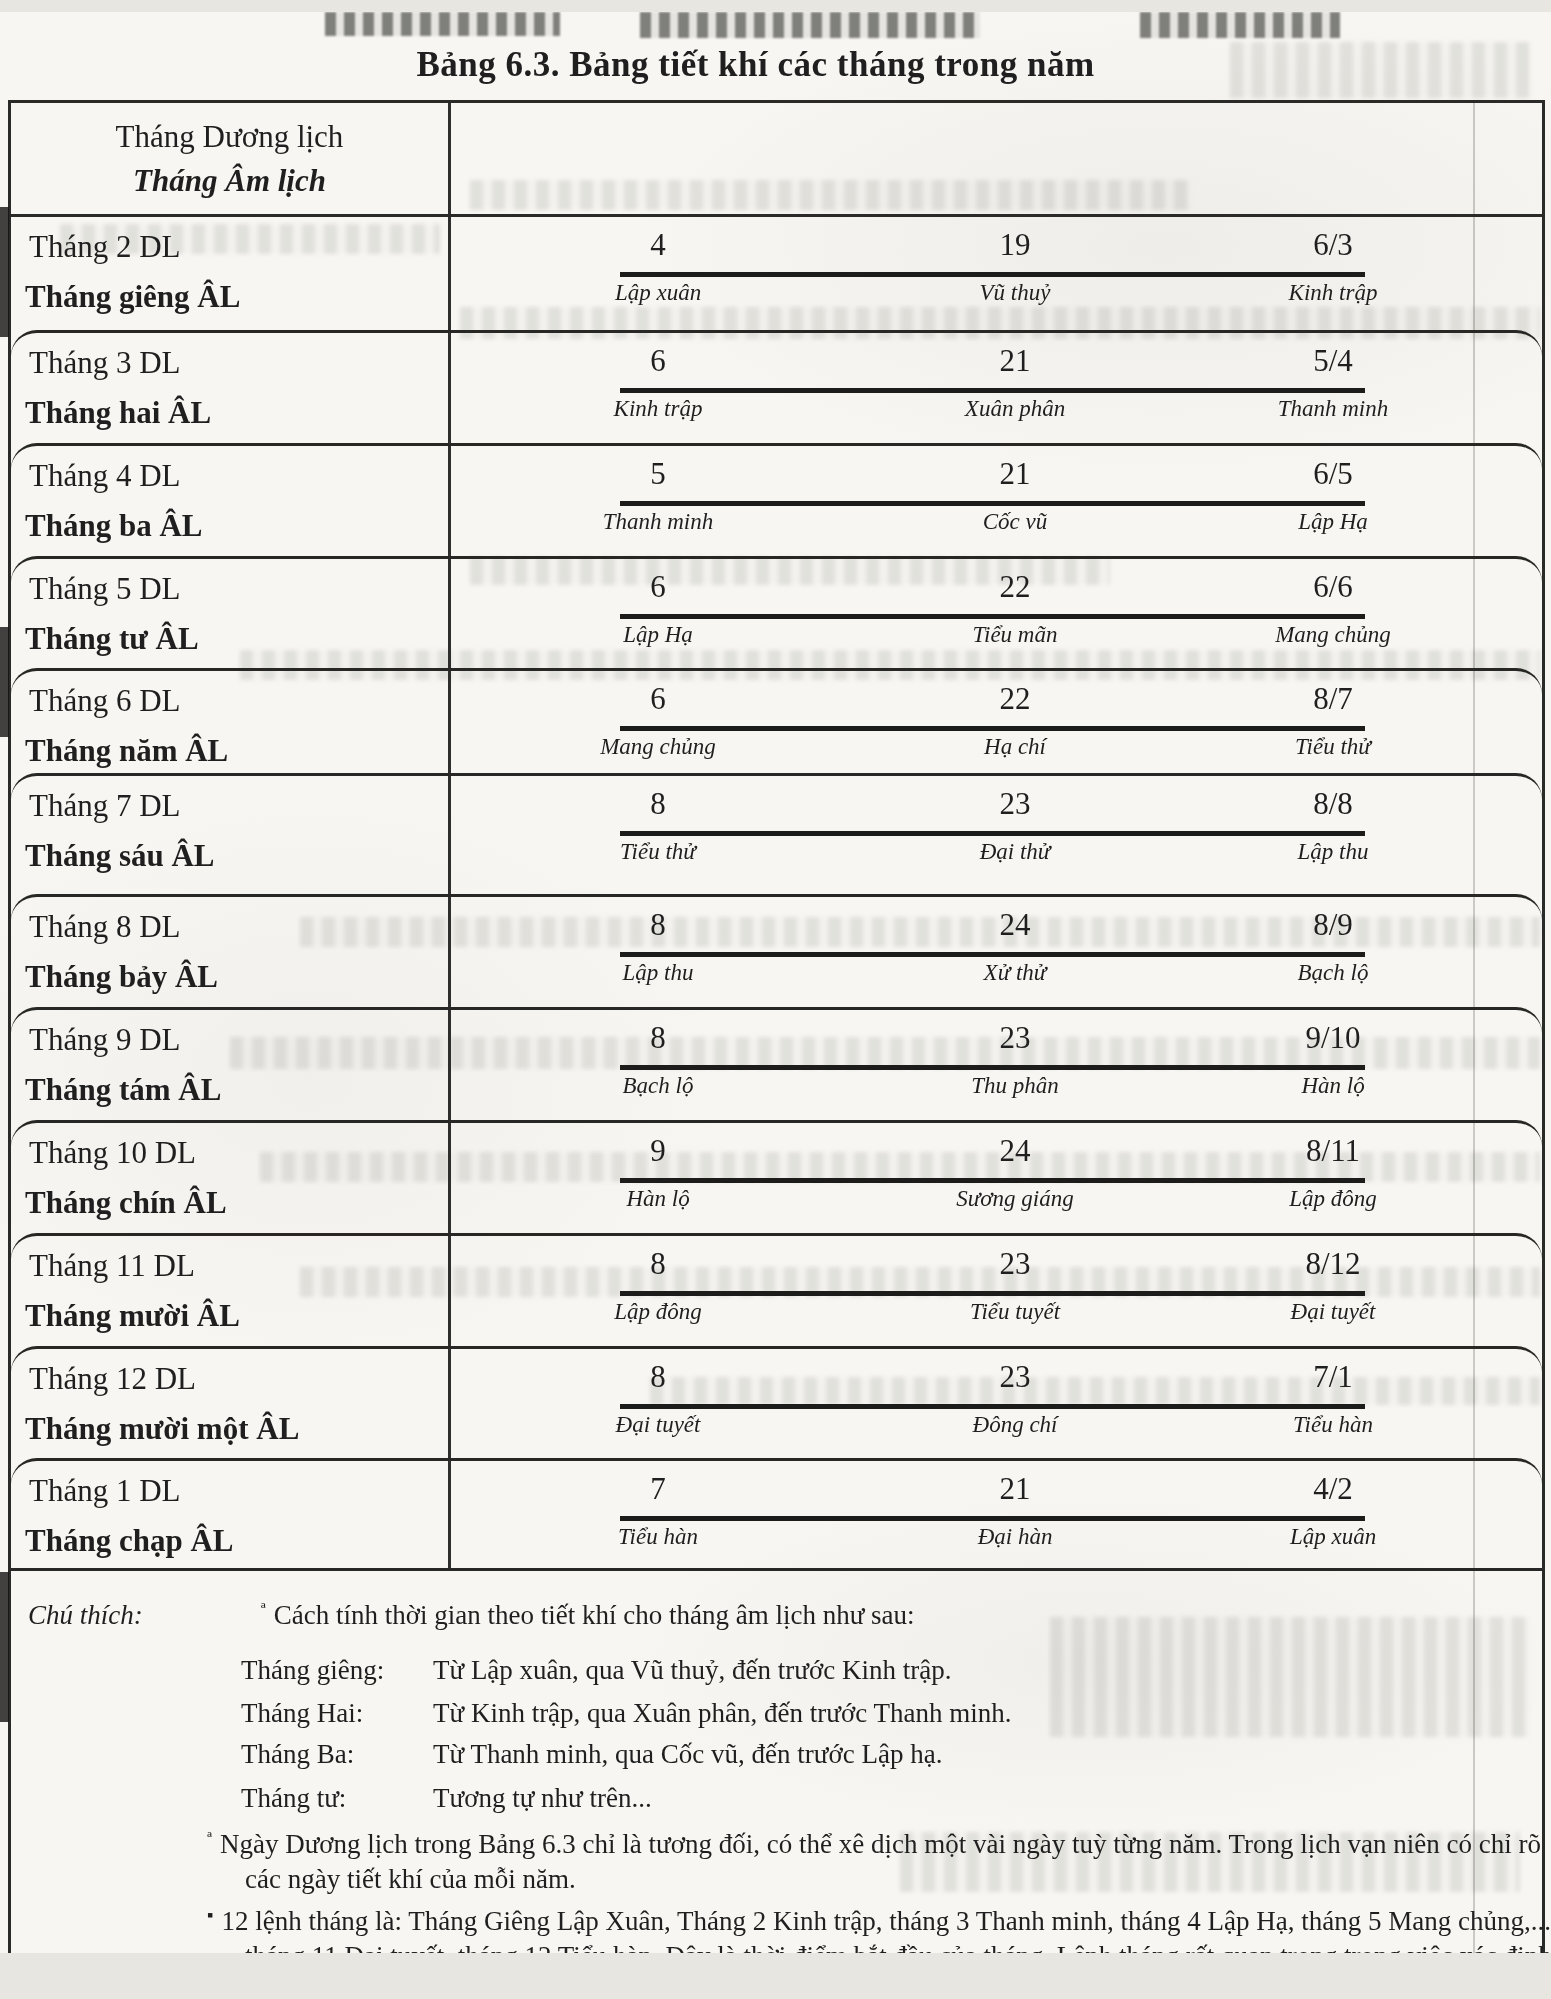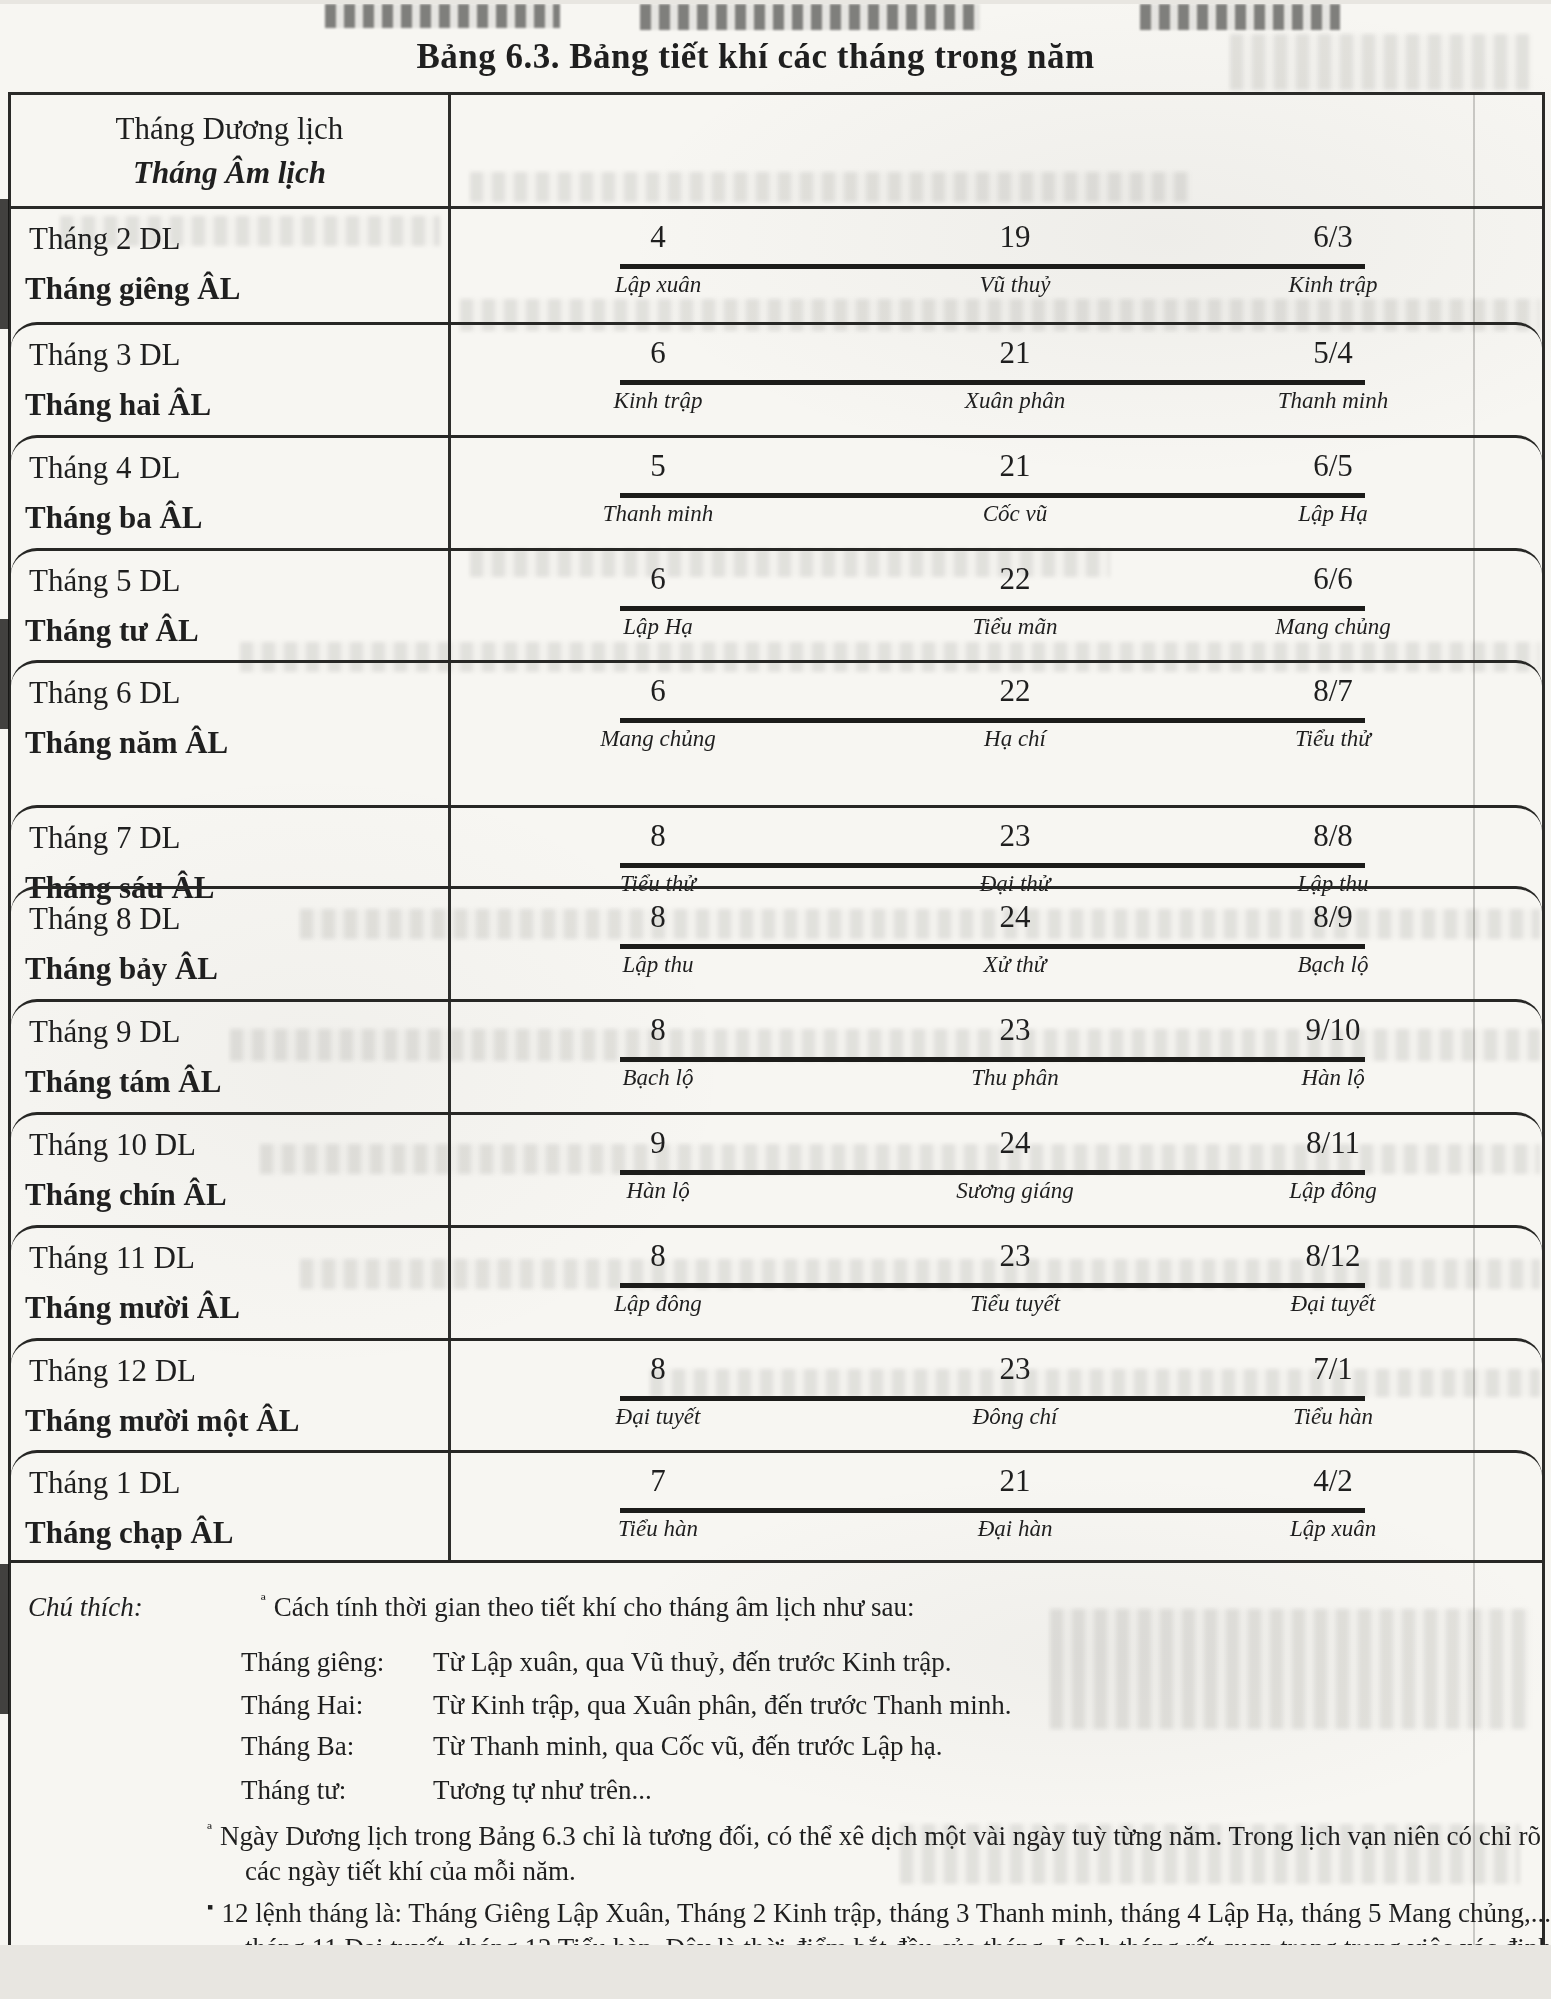--- a/index.html
+++ b/index.html
@@ -1,17 +1,17 @@
 <!DOCTYPE html>
 <html><head>
 <meta charset="utf-8">
 <style>
   html,body{margin:0;padding:0;background:#e8e6e1;}
   .page{
-    position:relative;width:1551px;height:1941px;margin:4px auto;
+    position:relative;width:1551px;height:1941px;margin:12px auto;
     background:
       radial-gradient(ellipse 900px 400px at 75% 12%, rgba(120,120,118,0.07), transparent 60%),
       radial-gradient(ellipse 700px 500px at 20% 55%, rgba(120,120,118,0.05), transparent 60%),
       radial-gradient(ellipse 800px 300px at 70% 85%, rgba(120,120,118,0.06), transparent 60%),
       #f7f6f2;
     font-family:"Liberation Serif","DejaVu Serif",serif;
     color:#1f1f1f;overflow:hidden;
   }
   .title{
     position:absolute;top:10px;left:0;width:100%;padding-right:40px;box-sizing:border-box;
@@ -147,21 +147,21 @@
         <div class="solar">Tháng 6 DL</div>
         <div class="lunar">Tháng năm ÂL</div>
         <div class="num n0">6</div>
         <div class="num n1">22</div>
         <div class="num n2">8/7</div>
         <div class="fline"></div>
         <div class="term t0">Mang chủng</div>
         <div class="term t1">Hạ chí</div>
         <div class="term t2">Tiểu thử</div>
       </div>
-        <div class="row" style="top: 596px;">
+        <div class="row" style="top: 556px;">
         <div class="solar">Tháng 7 DL</div>
         <div class="lunar">Tháng sáu ÂL</div>
         <div class="num n0">8</div>
         <div class="num n1">23</div>
         <div class="num n2">8/8</div>
         <div class="fline"></div>
         <div class="term t0">Tiểu thử</div>
         <div class="term t1">Đại thử</div>
         <div class="term t2">Lập thu</div>
       </div>

